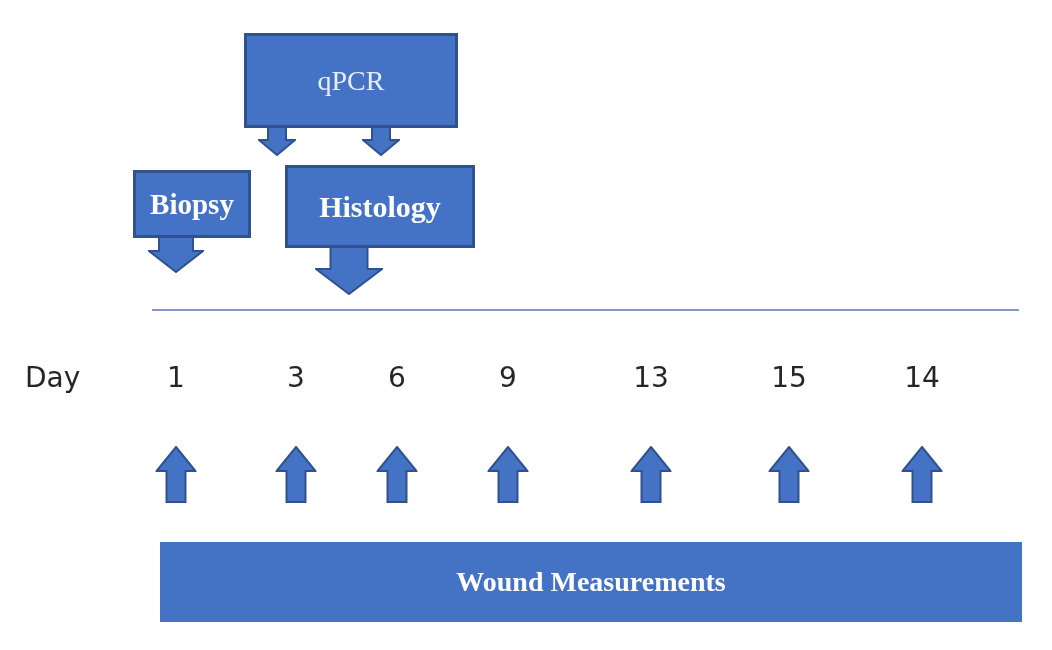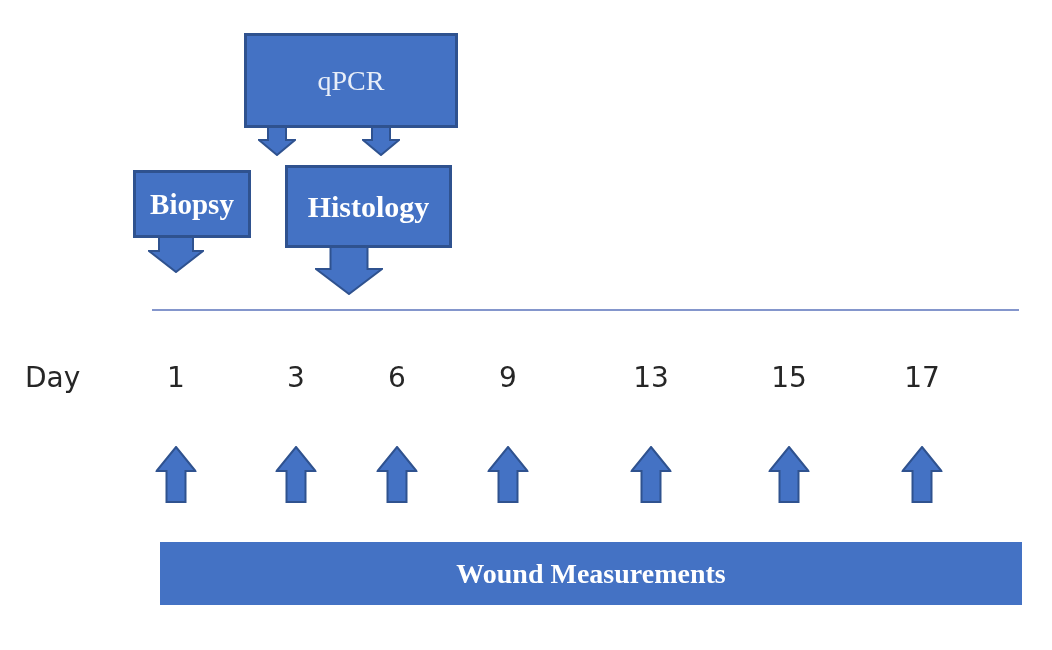--- a/index.html
+++ b/index.html
@@ -9,37 +9,37 @@
     font-family:"Liberation Serif", serif;
   }
   .shape-box {
     position:absolute; box-sizing:border-box;
     background:var(--shape-fill); border:3px solid var(--shape-border);
     display:flex; align-items:center; justify-content:center;
     z-index:2; text-align:center;margin-left:20px;
   }
   #qpcr-box      { left:224px; top:33px;  width:214px; height:95px; color:var(--qpcr-text); font-size:28px; }
   #biopsy-box    { left:113px; top:170px; width:118px; height:68px; color:var(--shape-text); font-size:29px; font-weight:bold; }
-  #histology-box { left:265px; top:165px; width:167px; height:83px; color:var(--shape-text); font-size:30px; font-weight:bold; }
+  #histology-box { left:265px; top:165px; width:190px; height:83px; color:var(--shape-text); font-size:30px; font-weight:bold; }
   .arrow { position:absolute; z-index:1; display:block; }
   .arrow polygon { fill:var(--shape-fill); stroke:var(--shape-border); stroke-width:2; stroke-linejoin:miter; }
   .timeline-line {
     position:absolute; left:152px; top:309px; width:867px; height:2px;
     background:var(--timeline-line); z-index:0;
   }
   .day-label, .day-num {
     position:absolute; top:362px; line-height:1.15;
     font-family:"DejaVu Sans", sans-serif; font-size:28px;
     color:var(--day-text); z-index:2; white-space:nowrap;
   }
   .day-label { left:25px;text-align:center; }
   .day-num { transform:translateX(-50%); }
   .up-arrow { position:absolute; top:446px; transform:translateX(-50%); }
   .wound-bar {
-    position:absolute; left:160px; top:542px; width:862px; height:63px;
+    position:absolute; left:160px; top:542px; width:862px; height:80px;
     background:var(--shape-fill); color:var(--shape-text);
     display:flex; align-items:center; justify-content:center;
     font-size:28px; font-weight:bold; z-index:2;
   }
 </style>
 </head>
 <body>
 
 <div class="canvas">
 
@@ -70,21 +70,21 @@
 
   <div class="timeline-line"></div>
 
   <span class="day-label">Day</span>
   <span class="day-num" style="left:176px;">1</span>
   <span class="day-num" style="left:296px;">3</span>
   <span class="day-num" style="left:397px;">6</span>
   <span class="day-num" style="left:508px;">9</span>
   <span class="day-num" style="left:651px;">13</span>
   <span class="day-num" style="left:789px;">15</span>
-  <span class="day-num" style="left:922px;">17</span>
+  <span class="day-num" style="left:922px;">14</span>
 
   <svg class="arrow up-arrow" style="left:176px;" width="41" height="57" viewBox="0 0 41 57">
     <polygon points="20.5,1 40,25 30,25 30,56 11,56 11,25 1,25"></polygon>
   </svg>
   <svg class="arrow up-arrow" style="left:296px;" width="41" height="57" viewBox="0 0 41 57">
     <polygon points="20.5,1 40,25 30,25 30,56 11,56 11,25 1,25"></polygon>
   </svg>
   <svg class="arrow up-arrow" style="left:397px;" width="41" height="57" viewBox="0 0 41 57">
     <polygon points="20.5,1 40,25 30,25 30,56 11,56 11,25 1,25"></polygon>
   </svg>

